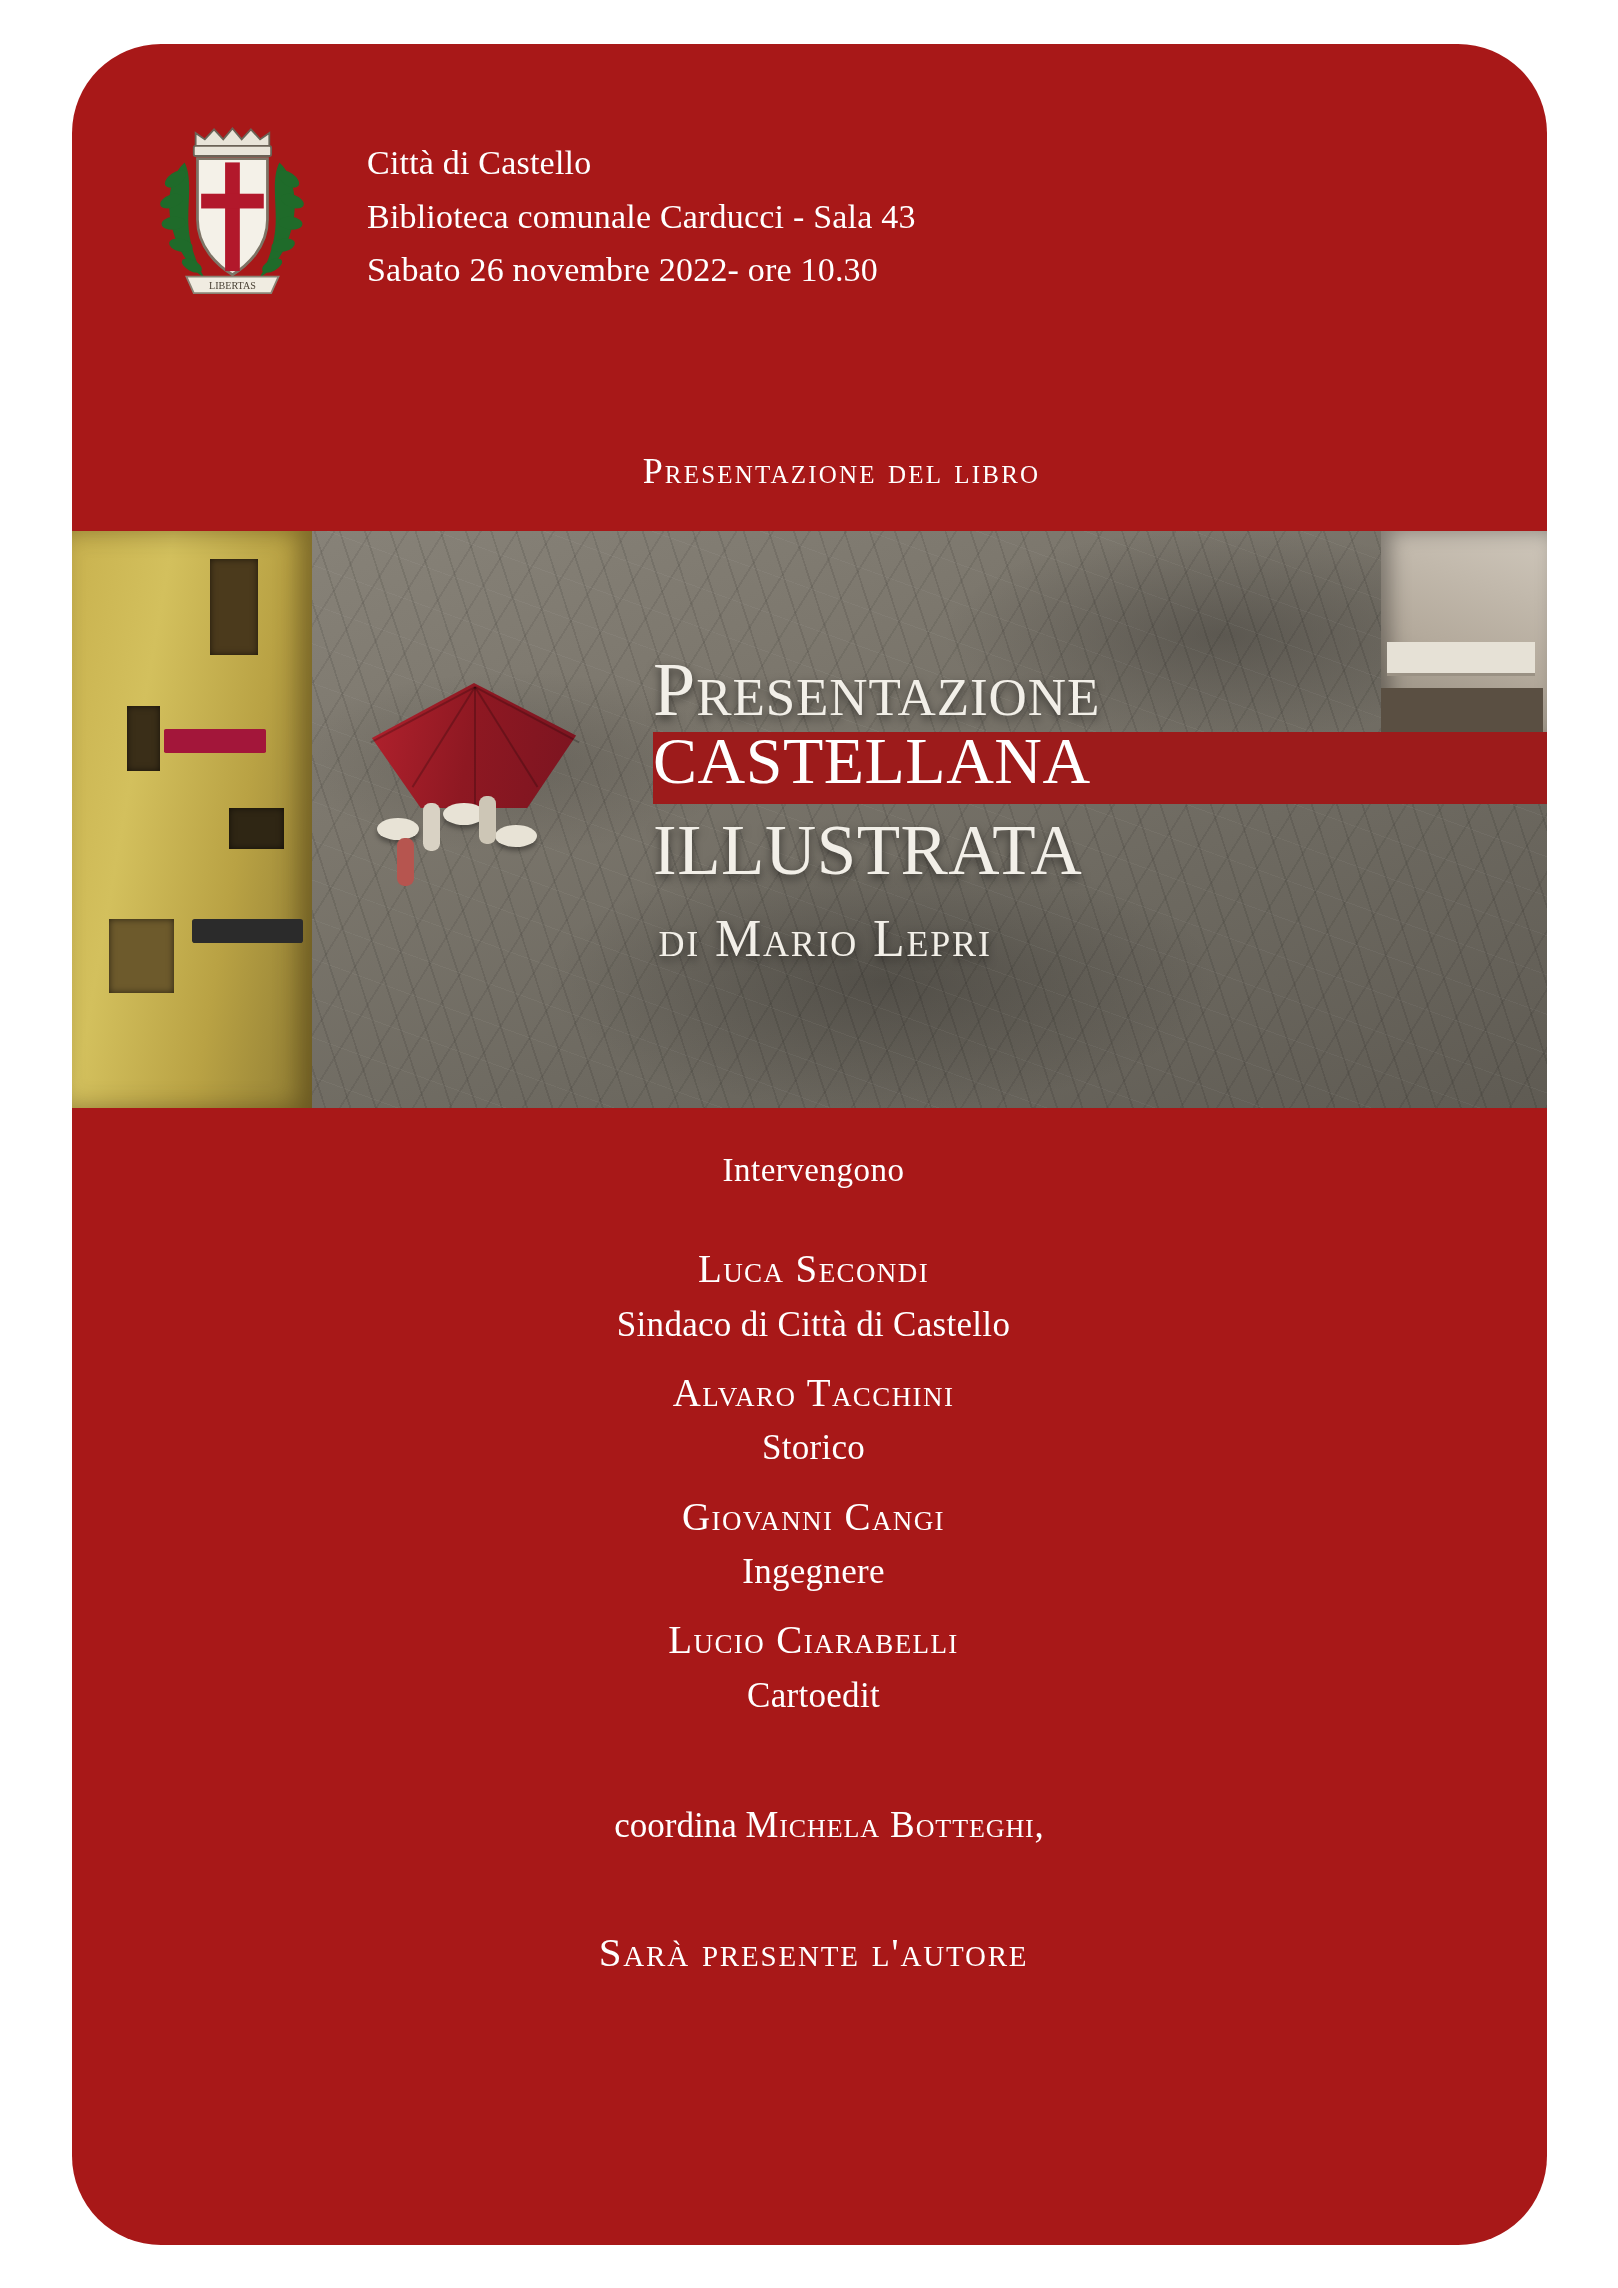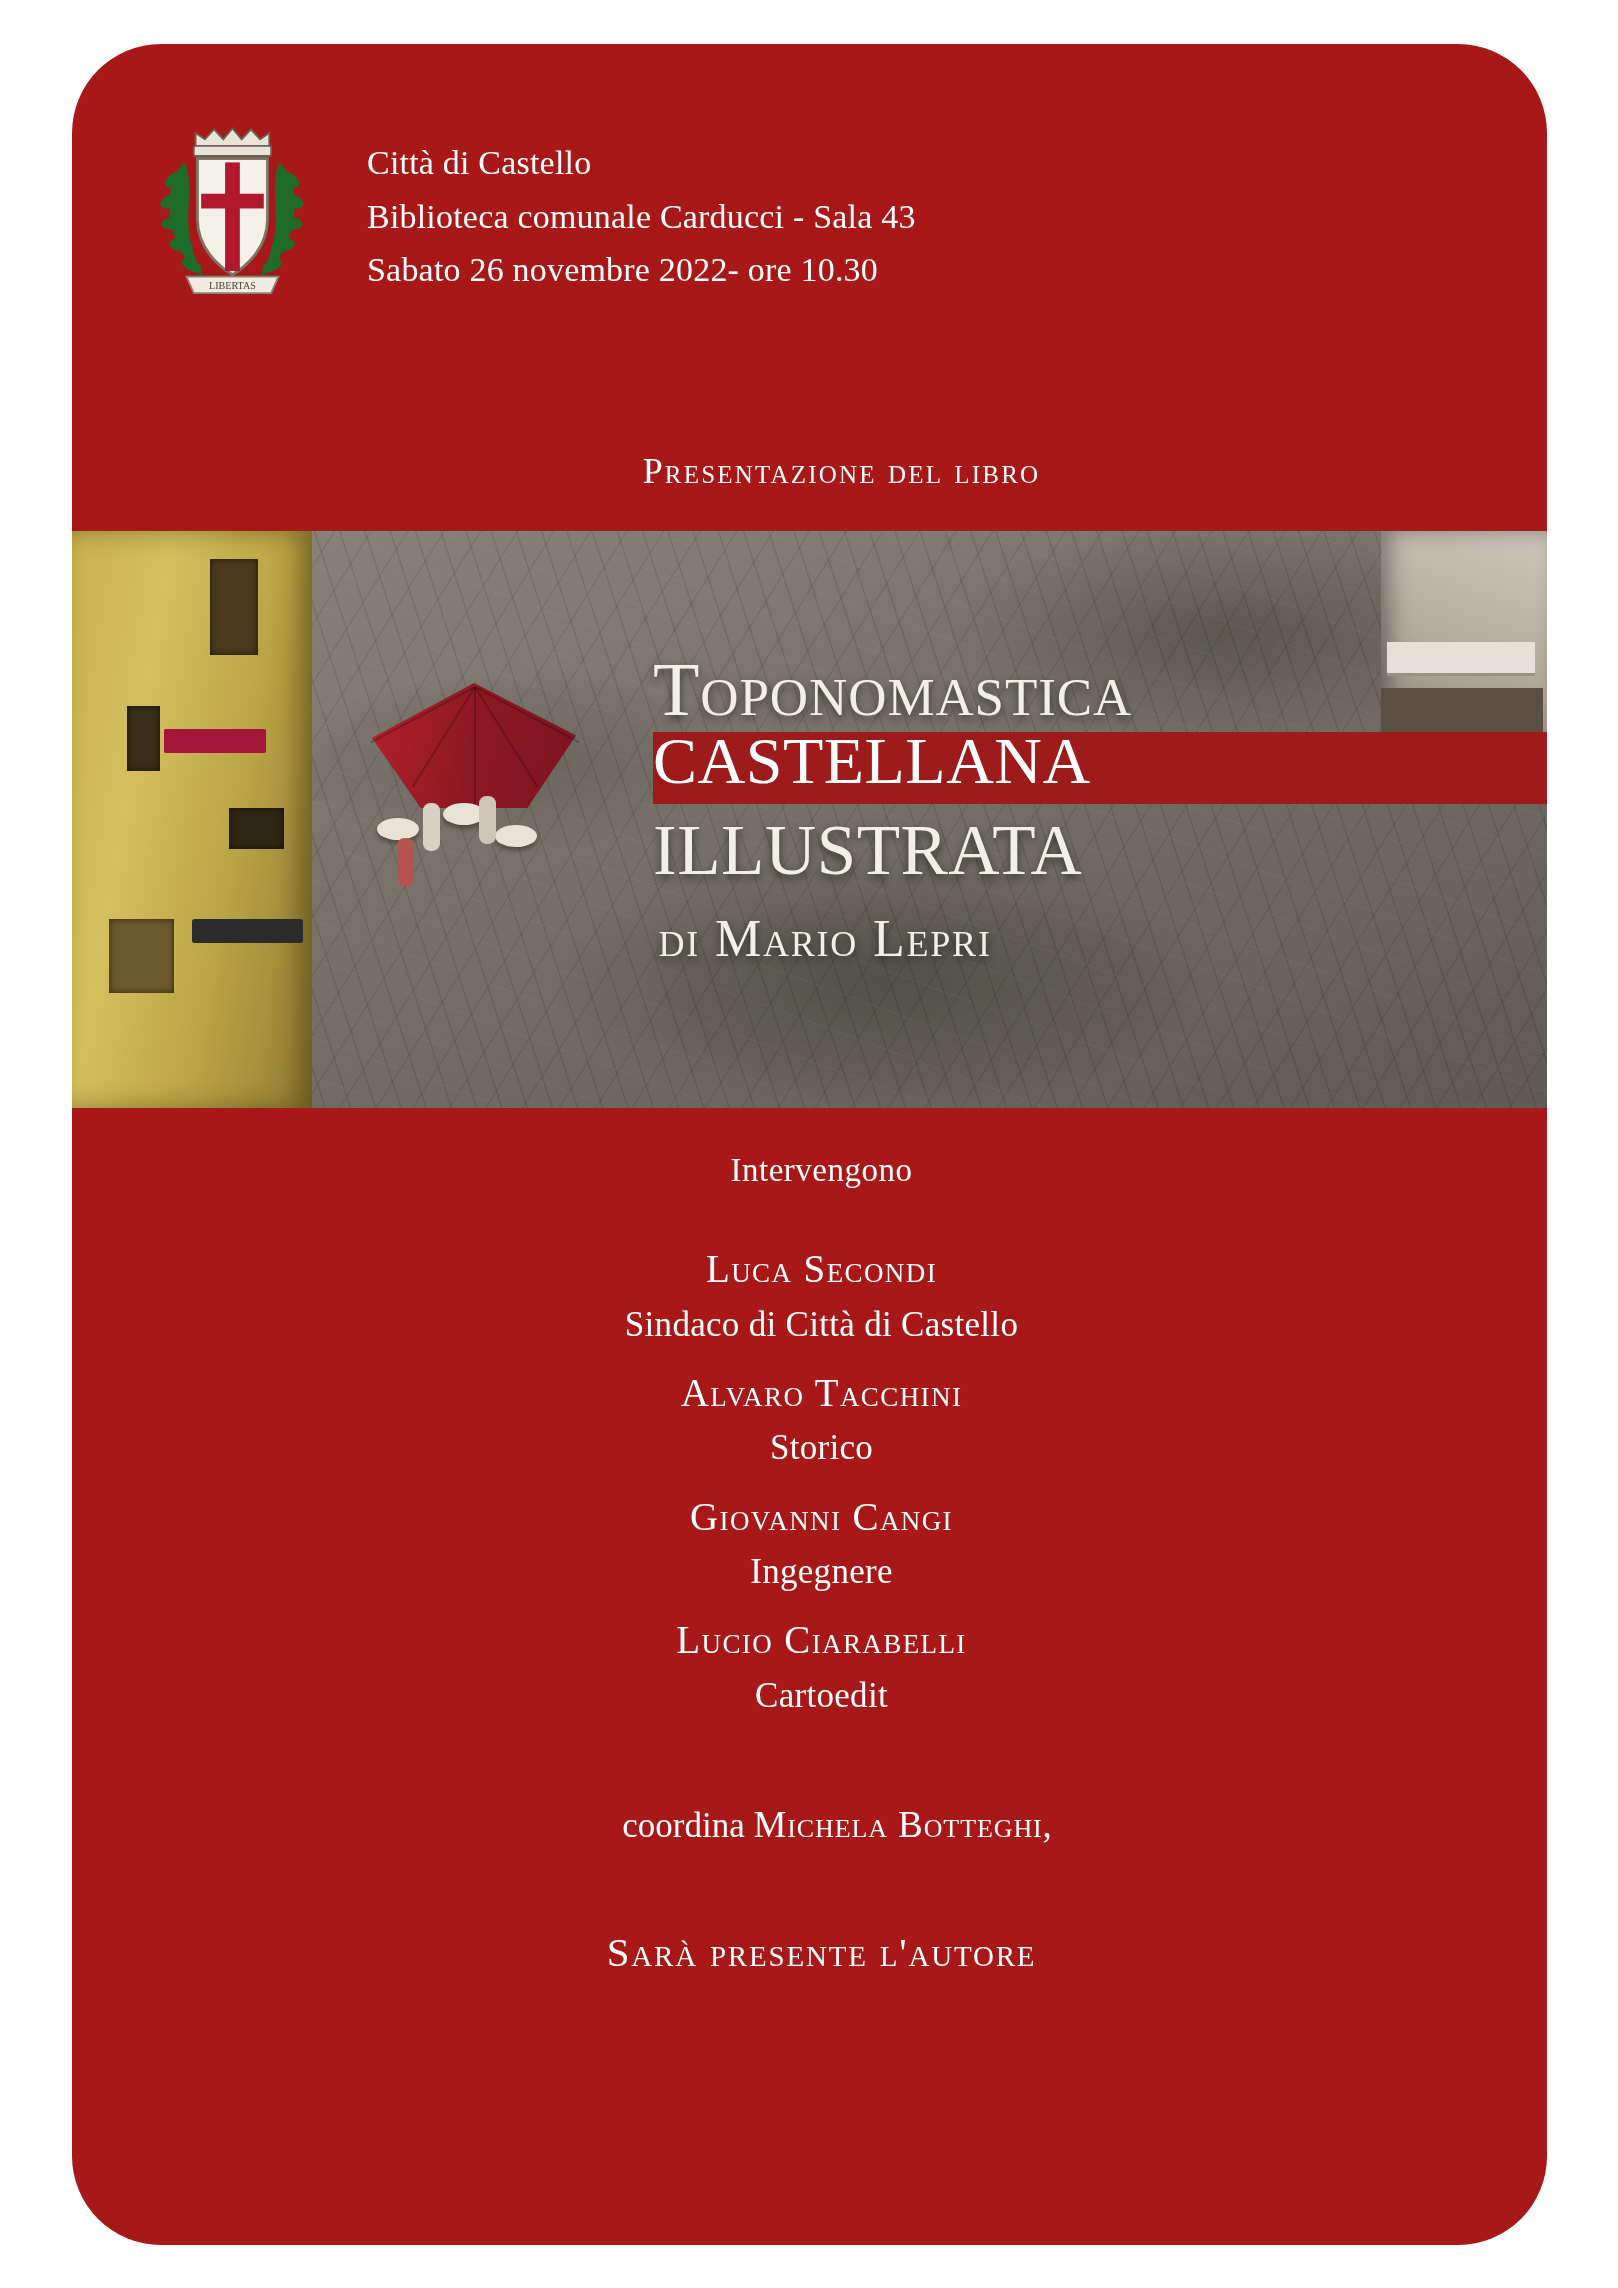--- a/index.html
+++ b/index.html
@@ -214,21 +214,21 @@
     font-size: 52px;
     font-variant: small-caps;
     letter-spacing: 1.8px;
     text-shadow: 0 3.7px 9.2px rgba(0,0,0,0.55);
     white-space: nowrap;
   }
 
   
   .body-block {
     position: absolute;
-    left: 12px;
+    left: 4px;
     top: 1108px;
     width: 100%;
     text-align: center;
     color: #ffffff;
   }
   .intervengono {
     font-size: 33px;
     letter-spacing: 0.5px;
     margin-bottom: 52px;
   }
@@ -340,21 +340,21 @@
     <div class="tables">
       <div class="tbl" style="left:0px;   top:24px;"></div>
       <div class="tbl" style="left:66px;  top:9.2px;"></div>
       <div class="tbl" style="left:118px; top:31px;"></div>
       <div class="person" style="left:46px;  top:9.2px; background:#d9d2c4;"></div>
       <div class="person" style="left:20px;  top:44px; background:#b6554f;"></div>
       <div class="person" style="left:102px; top:1.8px;  background:#cdc6b6;"></div>
     </div>
 
     <div class="cover-title">
-      <div class="ct-l1">Toponomastica</div>
+      <div class="ct-l1">Presentazione</div>
       <div style="position:relative; height:79px;">
         <div class="ct-band" style="top:3.7px;"></div>
         <div class="ct-l2" style="top:-3.7px;">CASTELLANA</div>
       </div>
       <div class="ct-l3">ILLUSTRATA</div>
       <div class="ct-l4">di Mario Lepri</div>
     </div>
   </div>
 
   <div class="body-block">

